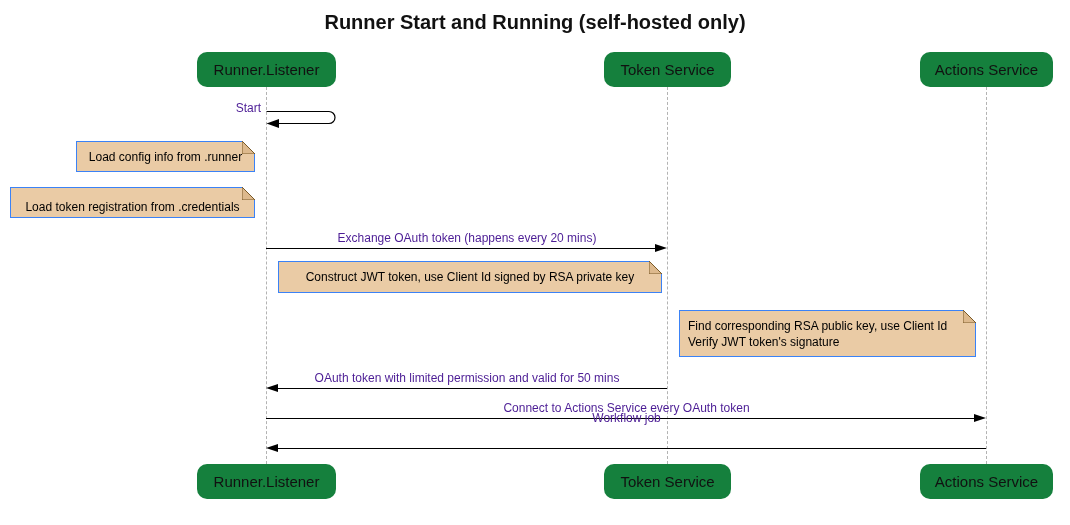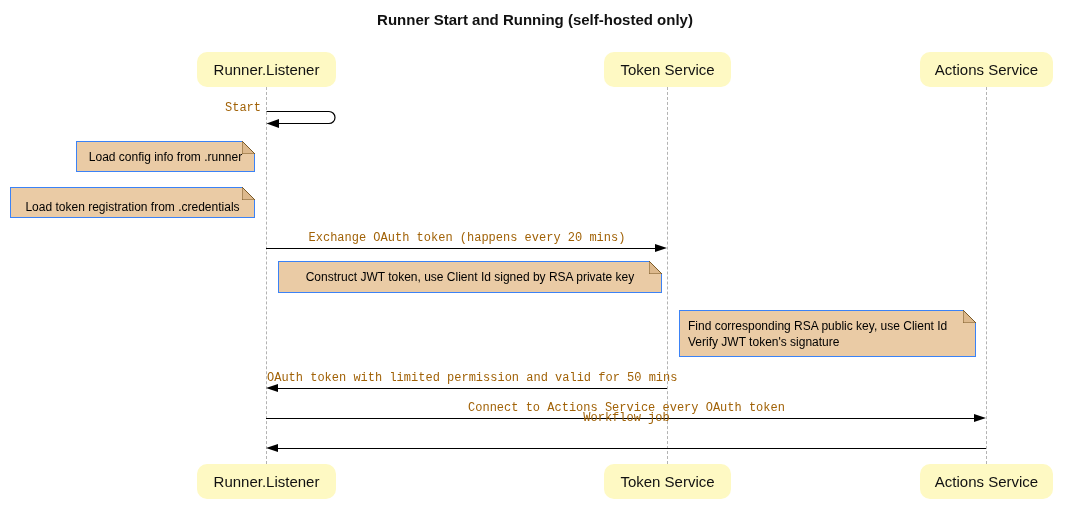--- a/index.html
+++ b/index.html
@@ -6,25 +6,25 @@
   #canvas{
     position:relative;
     width:1070px;height:525px;
     background:#ffffff;
     font-family:"Liberation Sans", sans-serif;
     color:#000;
     overflow:hidden;
   }
   .title{
     position:absolute;top:11px;left:0;width:1070px;
-    text-align:center;font-size:15px;font-weight:bold;color:#111;
+    text-align:center;font-size:20px;font-weight:bold;color:#111;
   }
   .participant{
     position:absolute;height:35px;
-    background:#fef9c3;border-radius:10px;
+    background:#15803d;border-radius:10px;
     display:flex;align-items:center;justify-content:center;
     font-size:15px;color:#111;white-space:nowrap;
   }
   .lifeline{
     position:absolute;width:0;top:87px;height:377px;
     border-left:1px dashed #B3B3B3;
   }
   .note{
     position:absolute;box-sizing:border-box;
     background:#EACBA5;border:1px solid #3b82f6;
@@ -35,21 +35,21 @@
   .note.center{align-items:center;}
   .note.left{align-items:flex-start;}
   
   .note::before{
     content:"";position:absolute;top:-1px;right:-1px;width:0;height:0;
     border-top:13px solid #ffffff;border-left:13px solid transparent;
   }
   .fold{position:absolute;top:-1px;right:-1px;}
   .msg-label{
     position:absolute;height:15px;line-height:15px;
-    font-size:12px;text-align:center;white-space:nowrap;color:#a16207;font-family:Liberation Mono, monospace;
+    font-size:12px;text-align:center;white-space:nowrap;color:#4c1d95;
   }
   .msg-label.right{text-align:right;}
   .msg-line{position:absolute;height:1px;background:#000;}
   .arrow-right{
     position:absolute;width:0;height:0;
     border-top:4.5px solid transparent;border-bottom:4.5px solid transparent;
     border-left:12px solid #000;
   }
   .arrow-left{
     position:absolute;width:0;height:0;

